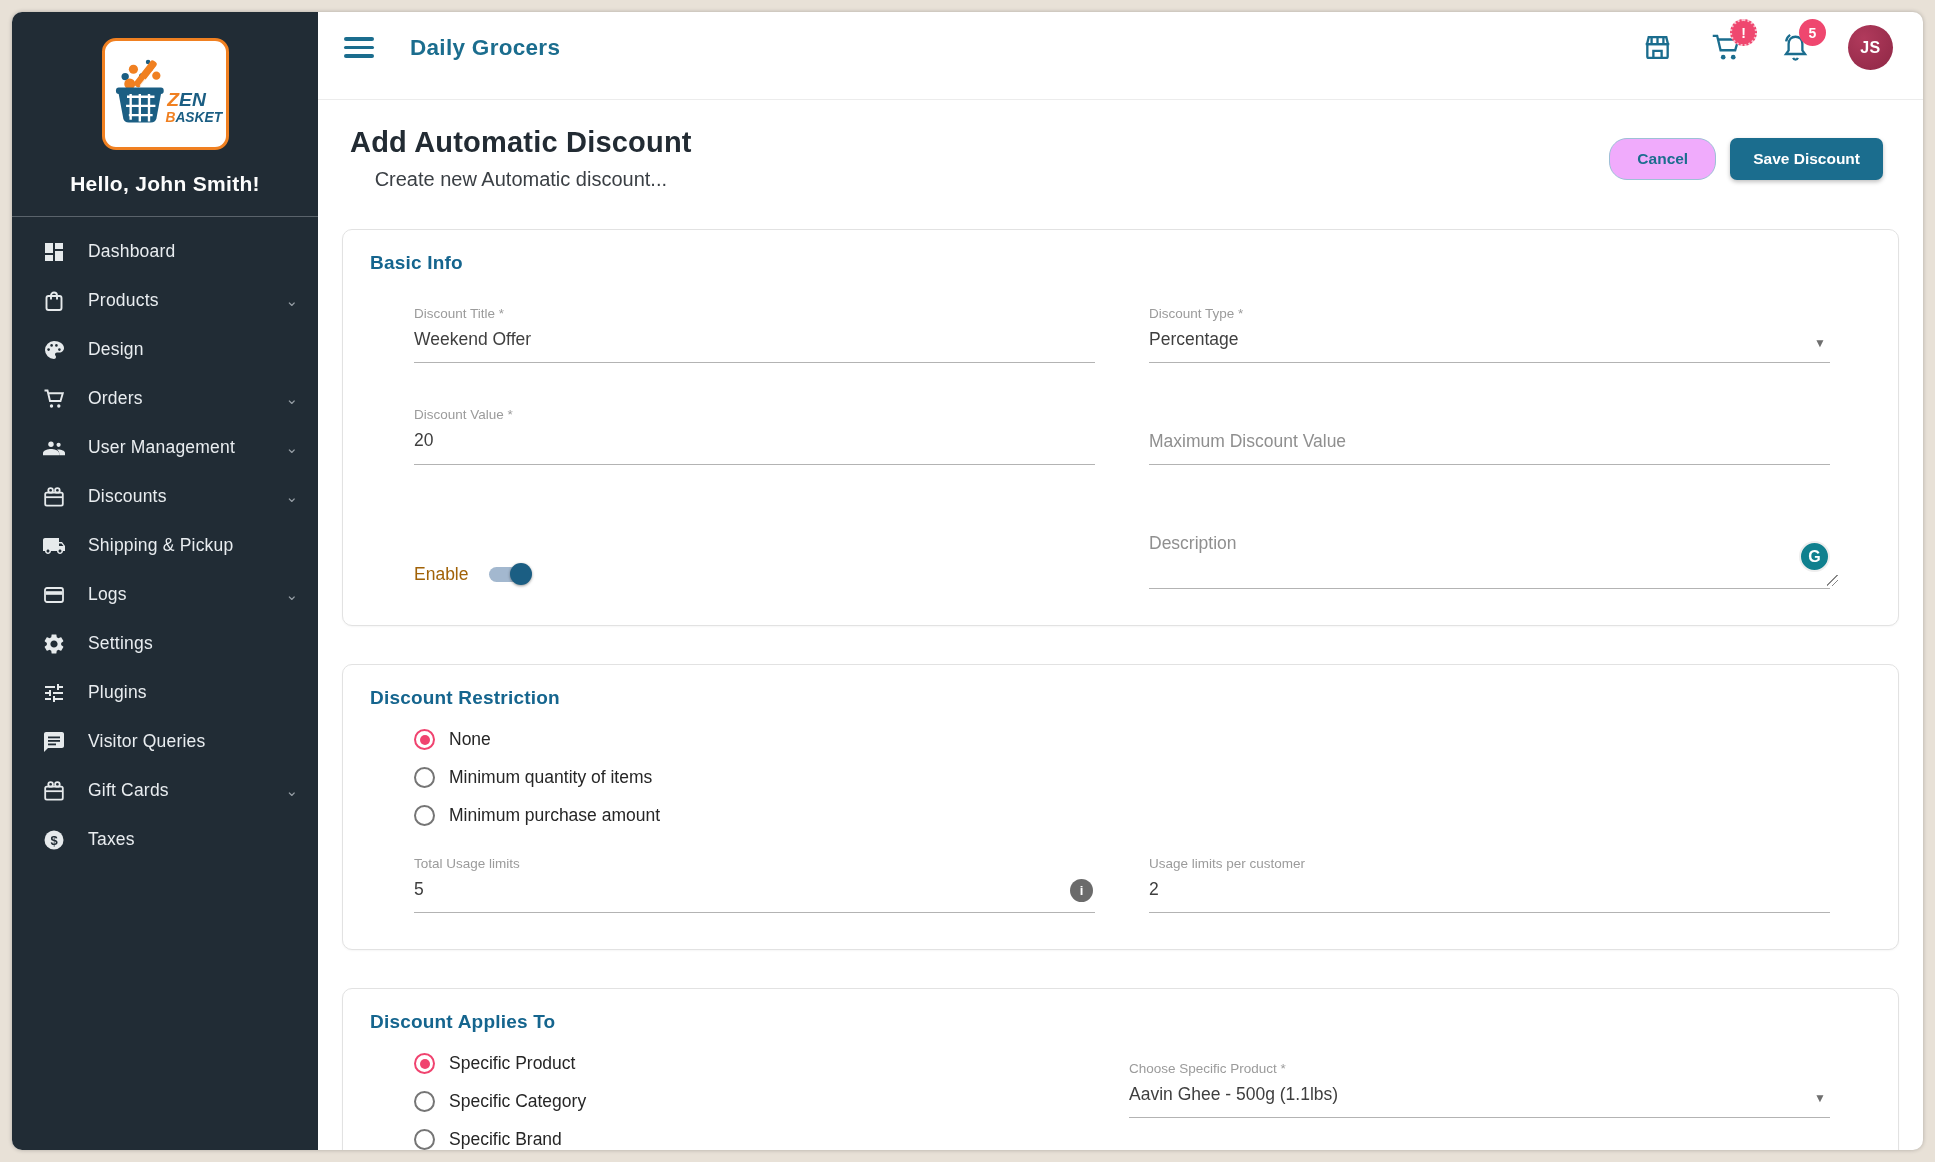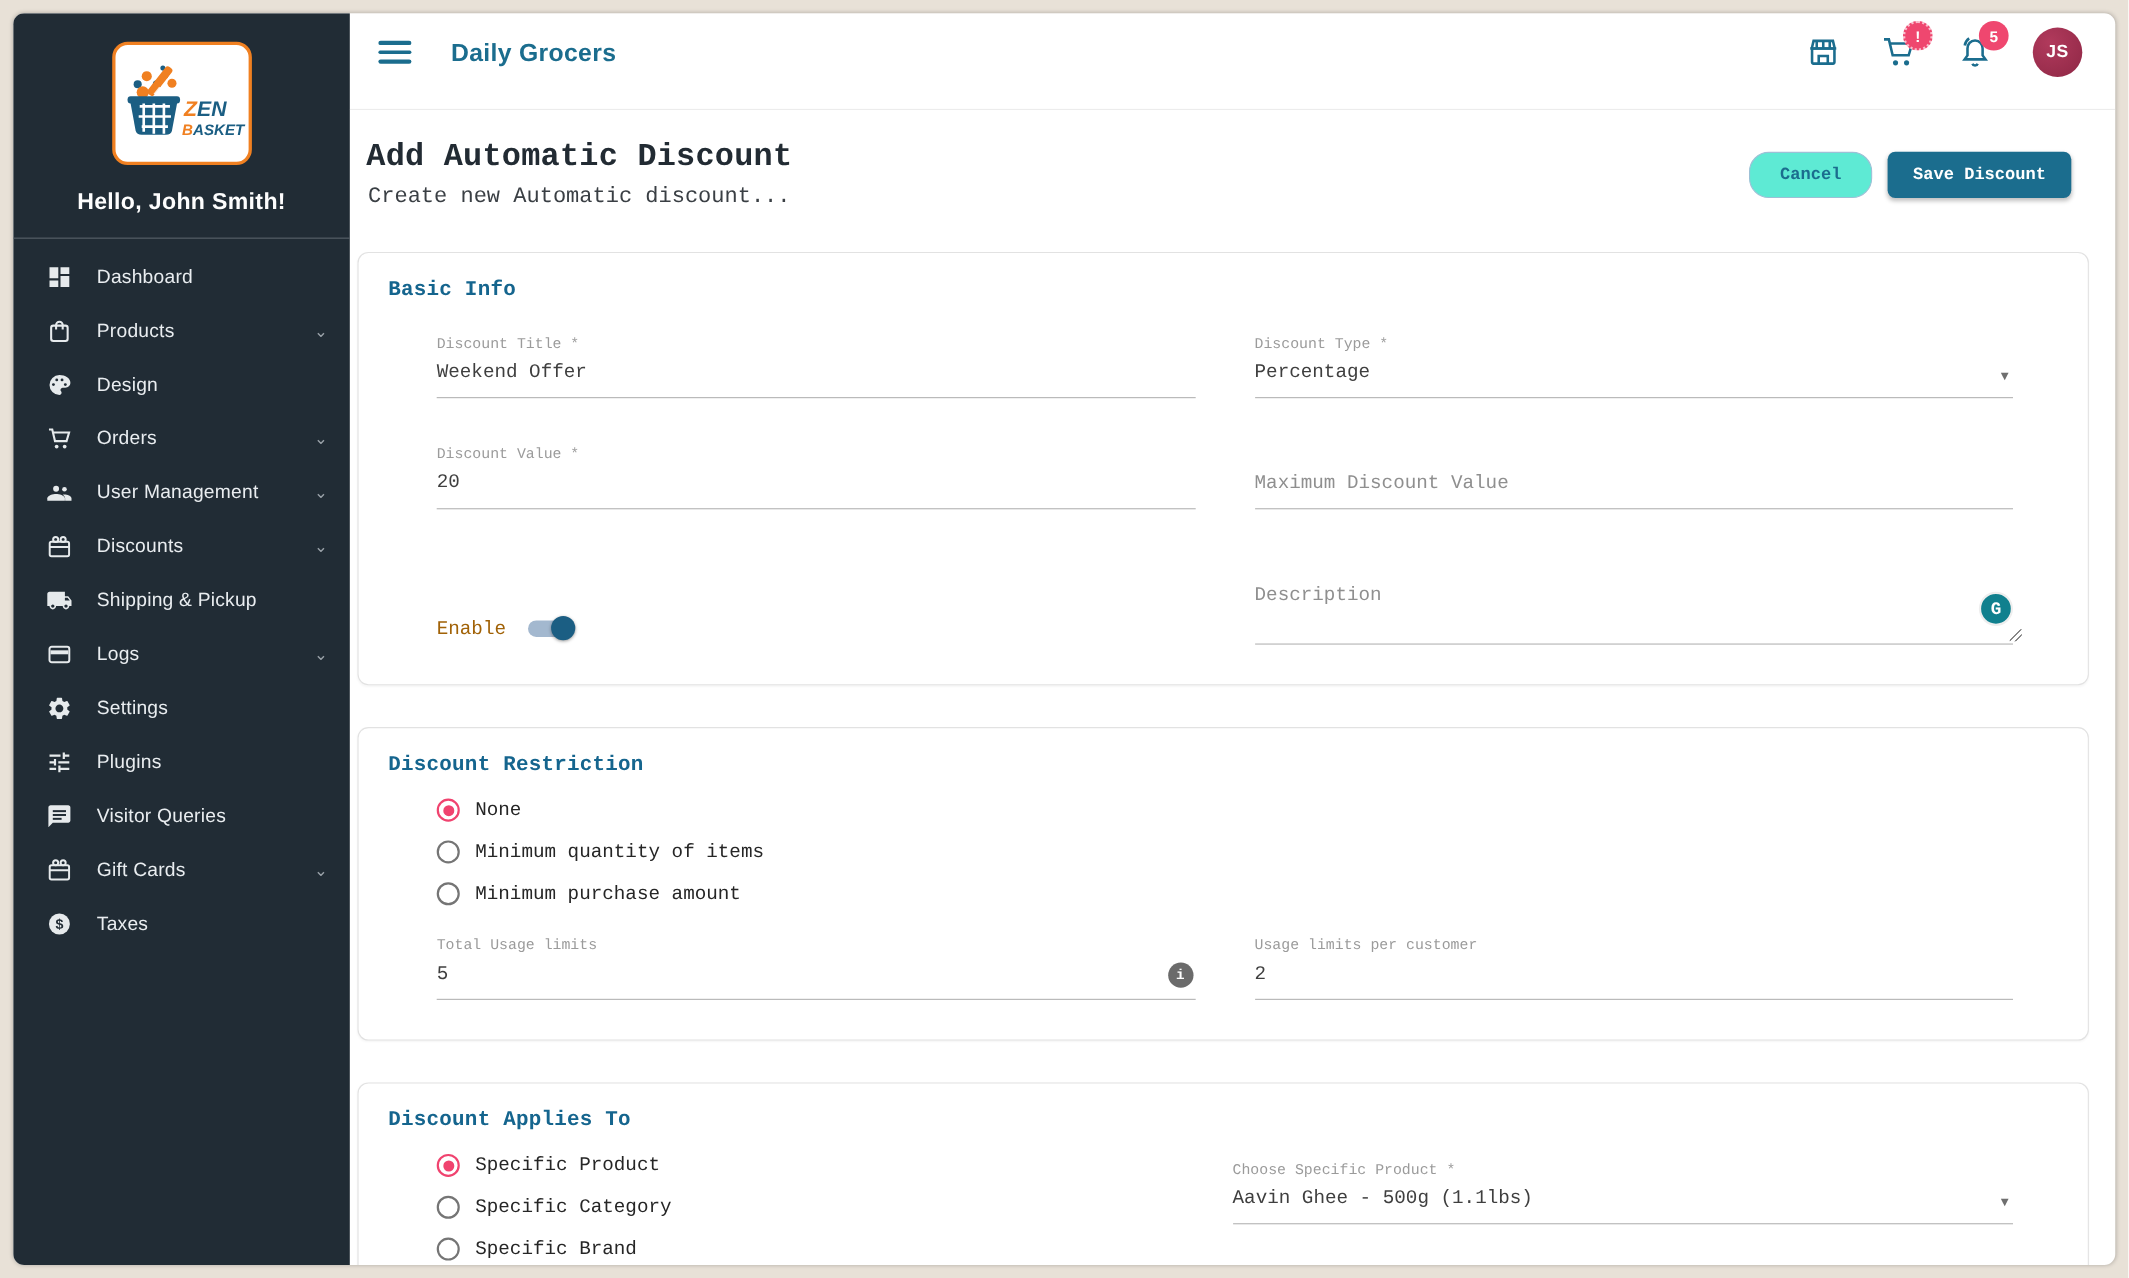--- a/index.html
+++ b/index.html
@@ -27,26 +27,26 @@
   .hamburger { width:30px; cursor:pointer; }
   .hamburger span { display:block; height:3.6px; background:#1b6d8e; border-radius:2px; margin:5px 0; }
   .tb-title { font-size:22.5px; font-weight:600; color:#1b6d8e; margin-left:36px; letter-spacing:.3px; }
   .tb-icons { margin-left:auto; display:flex; align-items:center; gap:36px; }
   .icon-btn { position:relative; color:#1b6d8e; cursor:pointer; }
   .icon-btn svg { width:33px; height:33px; display:block; }
   .badge { position:absolute; top:-12px; right:-14px; min-width:27px; height:27px; background:#ef476f; color:#fff; border-radius:50%; font-size:14px; font-weight:bold; display:flex; align-items:center; justify-content:center; }
   .badge.dotted { border:2px dotted rgba(255,255,255,.65); }
   .avatar { width:45px; height:45px; border-radius:50%; background:radial-gradient(circle at 35% 30%, #b13a5c, #8e2745); color:#fff; font-weight:bold; font-size:16px; display:flex; align-items:center; justify-content:center; letter-spacing:.5px; cursor:pointer; }
 
-  .content { flex:1; padding:26px 24px 0 7px; overflow:hidden;font-family:Liberation Mono, monospace; }
+  .content { flex:1; padding:26px 24px 0 24px; overflow:hidden; }
   .page-header { display:flex; justify-content:space-between; align-items:center; padding:0 16px 0 8px; }
   .page-title { font-size:29px; font-weight:600; color:#222b33; letter-spacing:.2px; }
   .page-sub { font-size:20px; color:#3a3f44; margin-top:9px;text-align:center; }
   .actions { display:flex; gap:14px; }
-  .btn-cancel { background:#5eead4; border:1.6px solid #9dc0d6; border-radius:18px; color:#1b6d8e; font-size:15.5px; font-weight:bold; padding:11px 27px; cursor:pointer; font-family:inherit; }
+  .btn-cancel { background:#f0abfc; border:1.6px solid #9dc0d6; border-radius:18px; color:#1b6d8e; font-size:15.5px; font-weight:bold; padding:11px 27px; cursor:pointer; font-family:inherit; }
   .btn-save { background:#1b6d8e; border:none; border-radius:7px; color:#fff; font-size:15.5px; font-weight:bold; padding:12px 23px; cursor:pointer; box-shadow:0 2px 4px rgba(0,0,0,.25); font-family:inherit; }
 
   .card { border:1px solid #e2e2e2; border-radius:10px; margin-top:38px; padding:22px 68px 36px 27px; background:#fff; box-shadow:0 1px 2px rgba(0,0,0,.04); }
   .card-heading { font-size:19px; font-weight:bold; color:#15658e; letter-spacing:.2px; }
   .fgrid { display:grid; grid-template-columns:1fr 1fr; column-gap:54px; row-gap:44px; margin:32px 0 0 44px; }
   .field { border-bottom:1px solid #b3b3b3; padding-bottom:12px; position:relative; cursor:text; }
   .f-label { font-size:13.5px; color:#9b9b9b; margin-bottom:8px; }
   .f-value { font-size:17.5px; color:#3f3f3f; display:flex; justify-content:space-between; align-items:flex-end; }
   .f-value.ph { color:#8f8f8f; }
   .caret { color:#6f6f6f; font-size:12px; padding-right:4px; }

